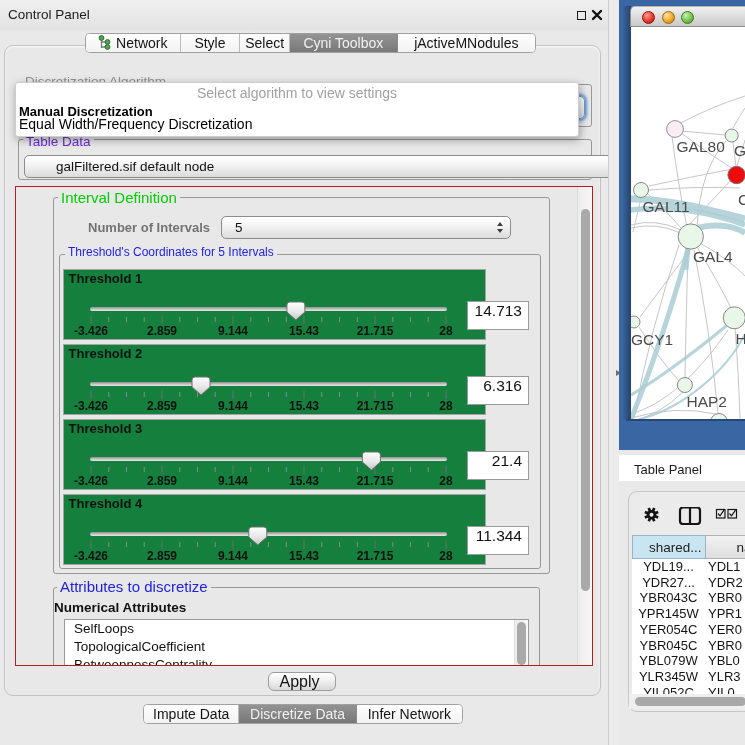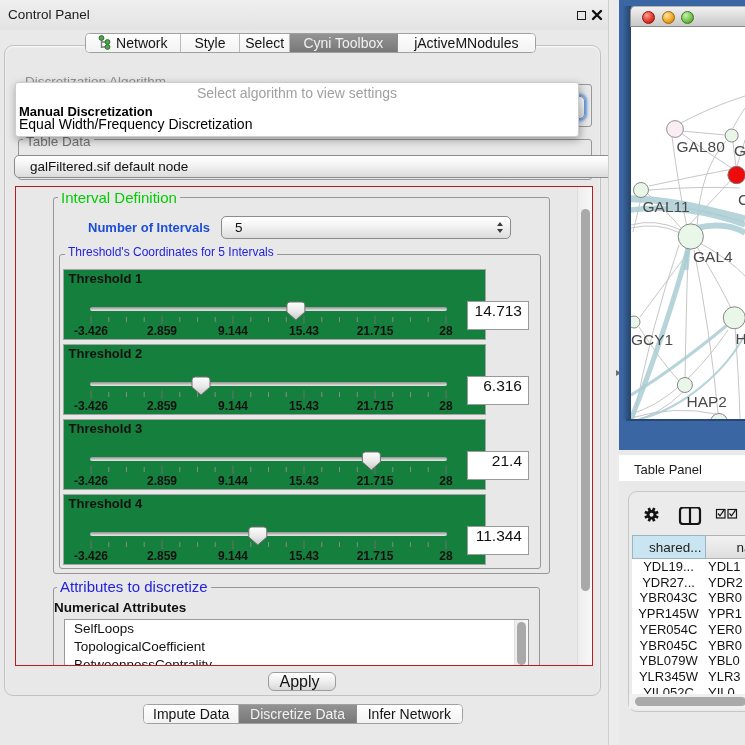--- a/index.html
+++ b/index.html
@@ -11,21 +11,21 @@
 #mainpanel { left:4px; top:45px; width:597px; height:651px; background:#e8e8e8;
   border:1px solid #c2c2c2; border-radius:9px; box-shadow:inset 0 1px 2px rgba(255,255,255,.8); }
 .seg { position:absolute; display:flex; height:20px; border:1px solid #a0a0a0; border-radius:4.5px;
   background:#fbfbfb; overflow:hidden; font-size:14px; color:#141414; }
 .seg .s { display:flex; align-items:center; justify-content:center; height:100%;
   border-right:1px solid #bcbcbc; background:linear-gradient(#fefefe,#f2f2f2); }
 .seg .s:last-child { border-right:none; }
 .seg .sel { background:linear-gradient(#939393,#787878); color:#f1f1f1; border-right-color:#8a8a8a; }
 
 .grp { position:absolute; border:1px solid #979797; border-radius:3px; }
-.glab { position:absolute; font-size:13.5px; color:#737373; background:#e8e8e8; padding:0 3px; height:16px; line-height:16px; }
+.glab { position:absolute; font-size:13.5px; color:#6d28d9; background:#e8e8e8; padding:0 3px; height:16px; line-height:16px; }
 .combo { position:absolute; height:23px; border:1px solid #8c8c8c; border-radius:5px;
   background:linear-gradient(#ffffff,#f4f4f4 40%,#dcdcdc); font-size:13.5px; color:#111; line-height:21px; }
 .combo .arr { position:absolute; right:7px; }
 .arr .up { width:0; height:0; border-left:3.5px solid transparent; border-right:3.5px solid transparent;
   border-bottom:4.5px solid #3d3d3d; margin-bottom:2.5px; margin-top:5px; }
 .arr .dn { width:0; height:0; border-left:3.5px solid transparent; border-right:3.5px solid transparent;
   border-top:4.5px solid #3d3d3d; }
 
 #popup { left:15px; top:82px; width:564px; height:55px; background:#fff; border:1px solid #cdcdcd;
   border-radius:3px; box-shadow:1px 3px 8px rgba(0,0,0,0.35); z-index:40; font-size:14px; }
@@ -108,31 +108,31 @@
 </div>
 
 <div id="popup" class="abs">
   <div class="i1">Select algorithm to view settings</div>
   <div class="i2">Manual Discretization</div>
   <div class="i3">Equal Width/Frequency Discretization</div>
 </div>
 
 <div class="grp" style="left:18px;top:139px;width:574px;height:41px"></div>
 <div class="glab" style="left:23px;top:134px">Table Data</div>
-<div class="combo" style="left:14px;top:155px;width:624px;padding-left:15px">galFiltered.sif default node
+<div class="combo" style="left:24px;top:155px;width:624px;padding-left:31px">galFiltered.sif default node
   <div class="arr" style="top:0">
       <div class="up"></div>
       <div class="dn"></div>
     </div>
 </div>
 
 <div id="scrollpane" class="abs">
   <div class="grp" style="left:37px;top:10px;width:497px;height:377px"></div>
   <div class="glab" style="left:42px;top:3px;color:#00ce00;font-size:15px">Interval Definition</div>
-  <div class="abs" style="left:72px;top:32.5px;font-size:13px;font-weight:bold;color:#1d4ed8">Number of Intervals</div>
+  <div class="abs" style="left:72px;top:32.5px;font-size:13px;font-weight:bold;color:#737373">Number of Intervals</div>
   <div class="combo" style="left:205px;top:29px;width:290px;padding-left:13px">5
     <div class="arr" style="top:0">
         <div class="up"></div>
         <div class="dn"></div>
       </div>
   </div>
   <div class="grp" style="left:43px;top:66.5px;width:482px;height:315px"></div>
   <div class="glab" style="left:49px;top:56.5px;color:#2222dd;font-size:12px">Threshold's Coordinates for 5 Intervals</div>
 
   <div class="tbox" style="top:81.5px">

